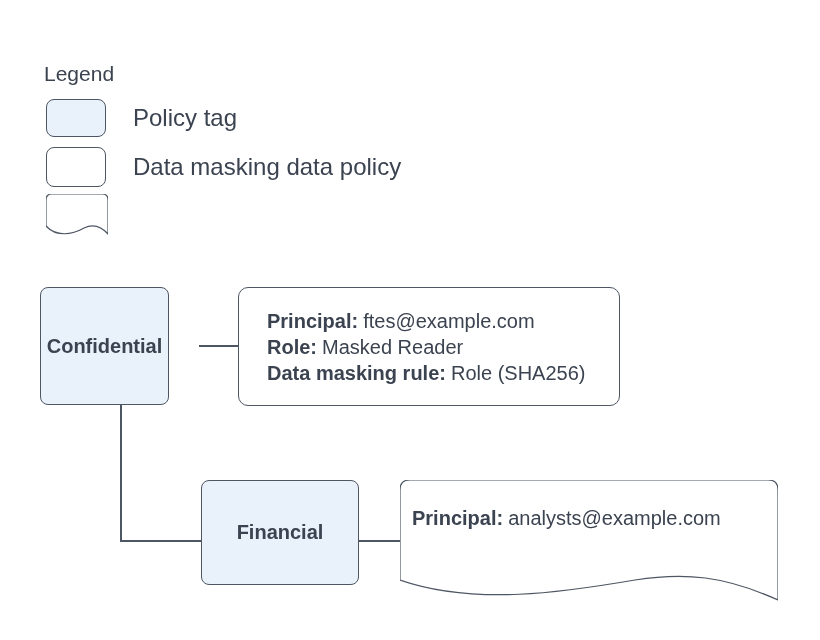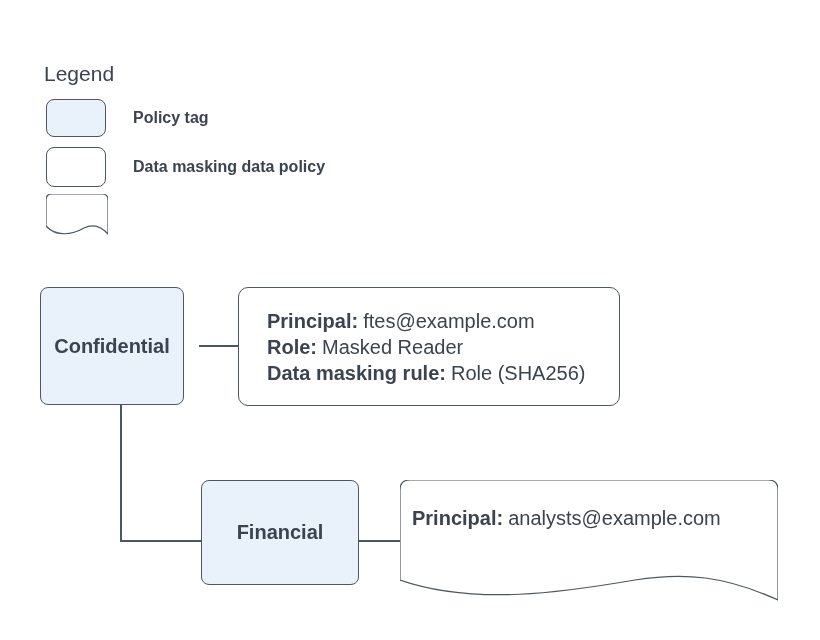--- a/index.html
+++ b/index.html
@@ -5,21 +5,21 @@
   html,body{margin:0;padding:0;background:#ffffff;}
   .canvas{
     position:relative;width:820px;height:640px;background:#ffffff;overflow:hidden;
     font-family:"Liberation Sans","DejaVu Sans",sans-serif;color:#3b4350;
   }
   .abs{position:absolute;}
   
   .legend-title{font-size:21px;font-weight:normal;line-height:24px;}
   .swatch{box-sizing:border-box;border:1px solid #4d5663;border-radius:8px;background:#ffffff;}
   .swatch.blue{background:#e9f1fb;}
-  .legend-label{font-size:16px;font-weight:bold;white-space:nowrap;}
+  .legend-label{font-size:24px;font-weight:normal;white-space:nowrap;}
   
   .node{
     box-sizing:border-box;border:1px solid #4d5663;border-radius:8px;
     display:flex;align-items:center;justify-content:center;
   }
   .node.blue{background:#e9f1fb;}
   .node-label{font-size:20px;font-weight:bold;}
   .info-box{
     box-sizing:border-box;border:1px solid #4d5663;border-radius:10px;background:#ffffff;
     display:flex;flex-direction:column;justify-content:center;padding-left:28px;
@@ -46,21 +46,21 @@
 
   <svg class="abs doc-shape" style="left:46px;top:194px;" width="62" height="48" viewBox="0 0 62 48">
     <path d="M 0,6 Q 0,0 6,0 L 56,0 Q 62,0 62,6 L 62,40 C 54,31 46,30 38,34 C 26,41 10,43 0,32 Z"></path>
   </svg>
 
   <div class="abs connector" style="left:199px;top:345px;width:39px;height:1.5px;"></div>
   <div class="abs connector" style="left:120px;top:405px;width:1.5px;height:136px;"></div>
   <div class="abs connector" style="left:120px;top:540px;width:81px;height:1.5px;"></div>
   <div class="abs connector" style="left:359px;top:540px;width:41px;height:1.5px;"></div>
 
-  <div class="abs node blue" style="left:40px;top:287px;width:144px;height:118px;">
+  <div class="abs node blue" style="left:40px;top:287px;width:129px;height:118px;">
     <span class="node-label">Confidential</span>
   </div>
 
   <div class="abs info-box" style="left:238px;top:287px;width:382px;height:119px;">
     <div class="info-line">
       <span class="lbl">Principal:</span><span>ftes@example.com</span>
     </div>
     <div class="info-line">
       <span class="lbl">Role:</span><span>Masked Reader</span>
     </div>

